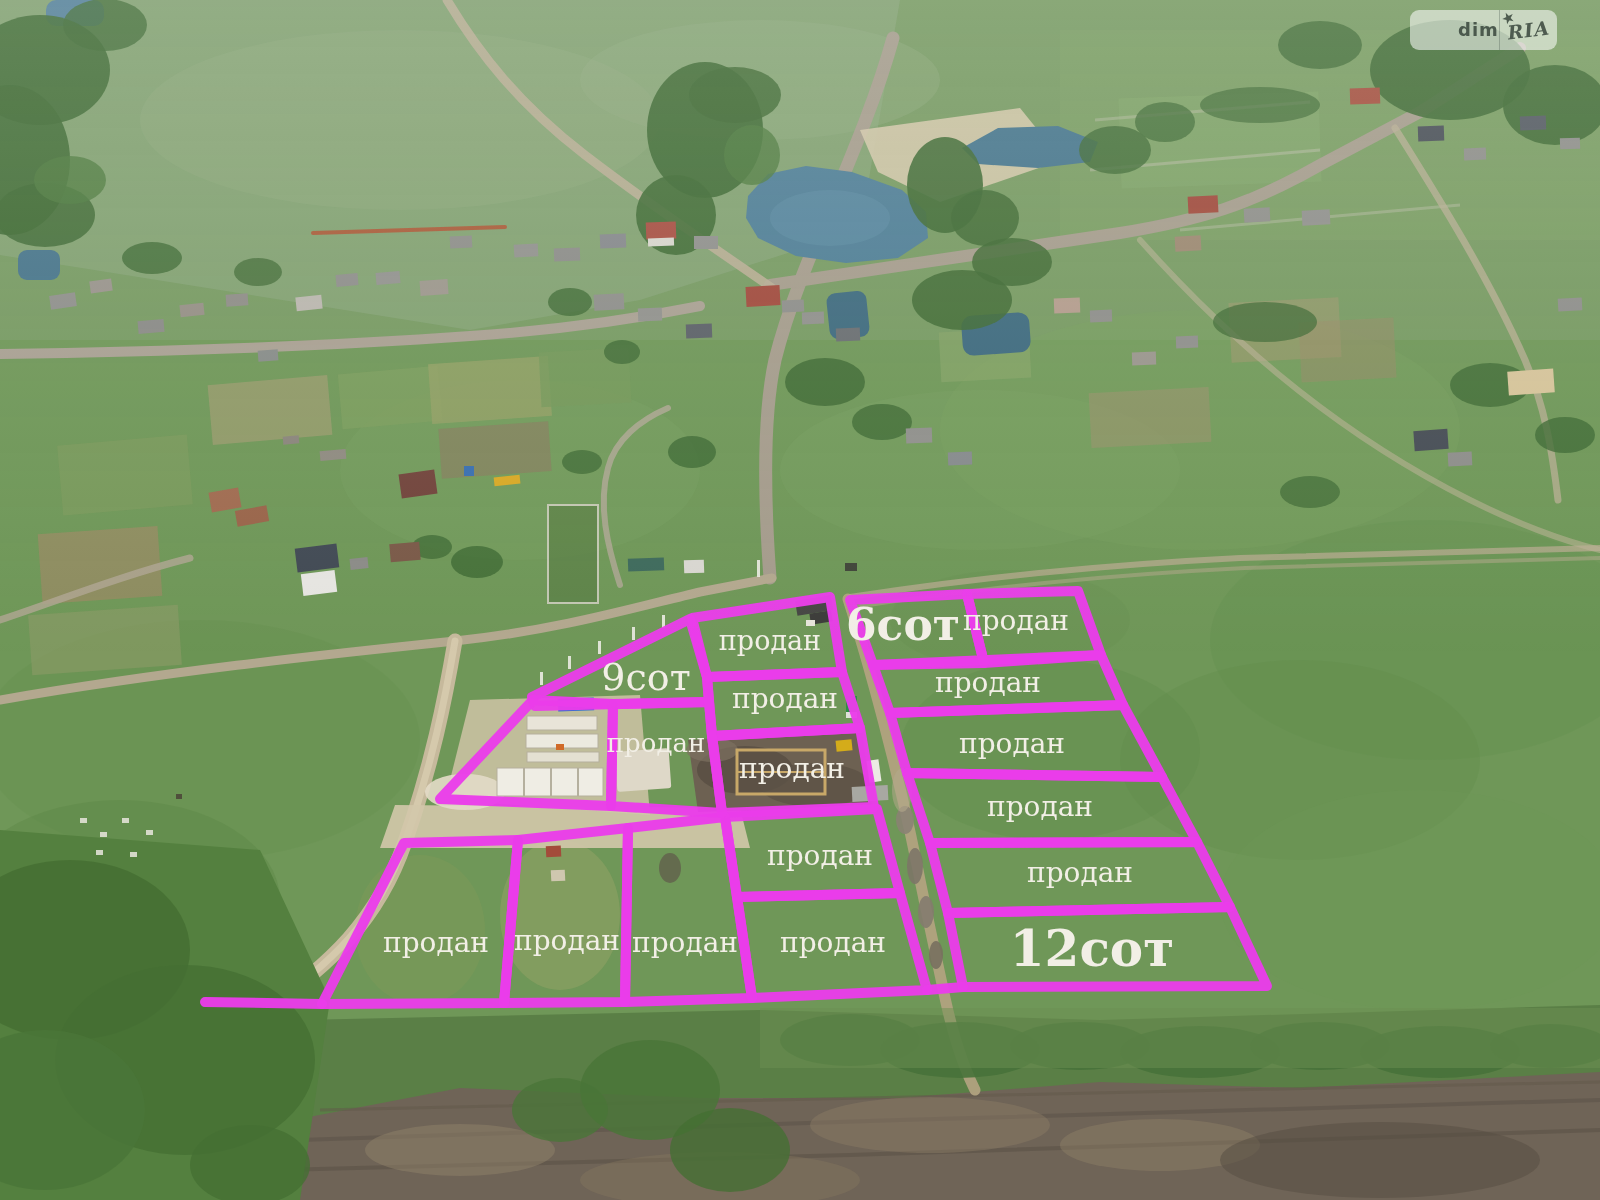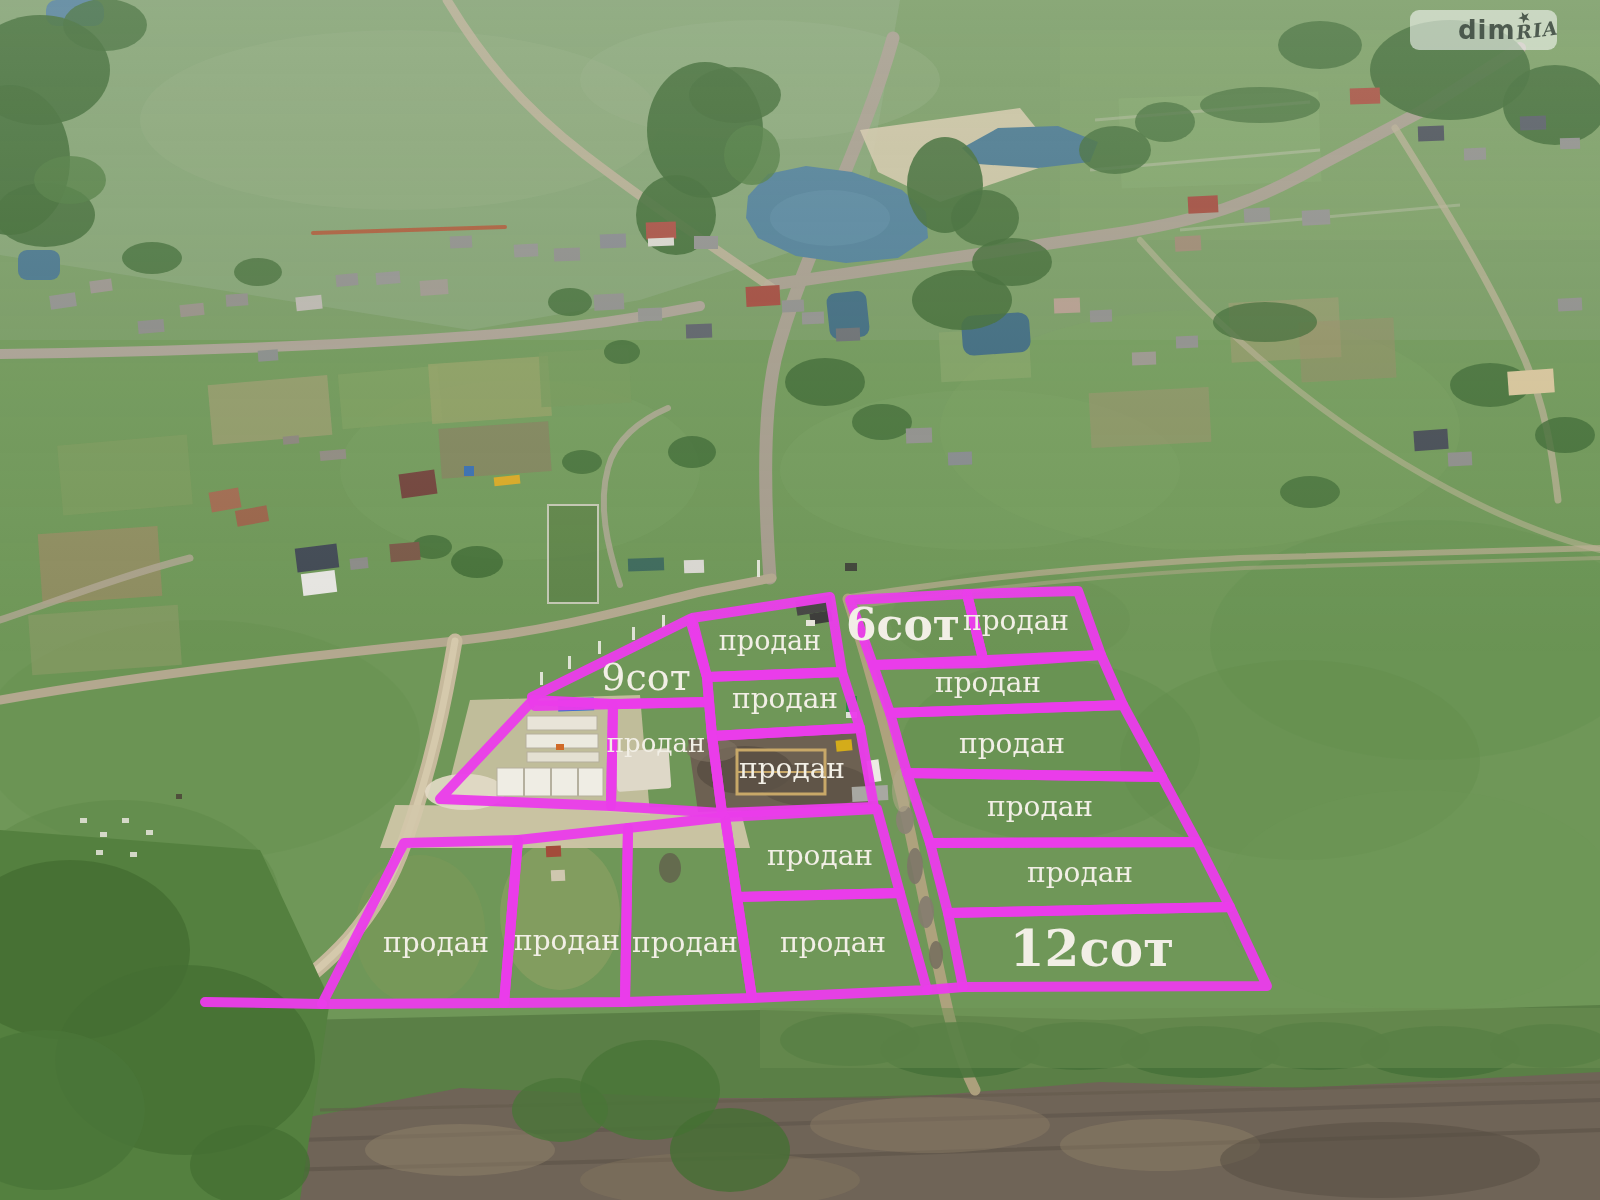--- a/index.html
+++ b/index.html
@@ -4,21 +4,21 @@
 <style>
   html,body{margin:0;padding:0;background:#1d1d1d;}
   .stage{position:relative;width:1600px;height:1200px;overflow:hidden;
          font-family:"DejaVu Serif","Liberation Serif",serif;}
   .stage svg{display:block;position:absolute;left:0;top:0;}
   .haze{position:absolute;left:0;top:0;width:1600px;height:1200px;pointer-events:none;
         background:linear-gradient(180deg,rgba(231,238,231,.17) 0%,rgba(231,238,231,.07) 28%,rgba(231,238,231,0) 55%);}
   .watermark{position:absolute;left:1410px;top:10px;width:147px;height:40px;
              background:rgba(255,255,255,.55);border-radius:9px;display:flex;align-items:center;
              font-family:"DejaVu Sans","Liberation Sans",sans-serif;color:rgba(60,74,64,.88);}
-  .wm-dim{flex:1;text-align:center;font-weight:700;font-size:26px;letter-spacing:1px;line-height:1;margin-left:48px;}
+  .wm-dim{flex:1;text-align:center;font-weight:700;font-size:18px;letter-spacing:1px;line-height:1;margin-left:48px;}
   .wm-sep{width:1px;height:40px;background:rgba(90,104,94,.38);}
   .wm-ria{width:62px;position:relative;text-align:center;font-family:"DejaVu Serif","Liberation Serif",serif;
           font-style:italic;font-weight:700;font-size:19px;transform:rotate(-7deg);letter-spacing:1px;}
   .wm-star{position:absolute;left:4px;top:-11px;font-size:13px;font-style:normal;display:inline-block;transform:rotate(-18deg);}
   .plot-line{fill:none;stroke-width:10;stroke-linejoin:round;stroke-linecap:round;opacity:.96;}
   .plot-label{text-anchor:middle;font-family:"DejaVu Serif","Liberation Serif",serif;}
 </style>
 </head>
 <body>
 

